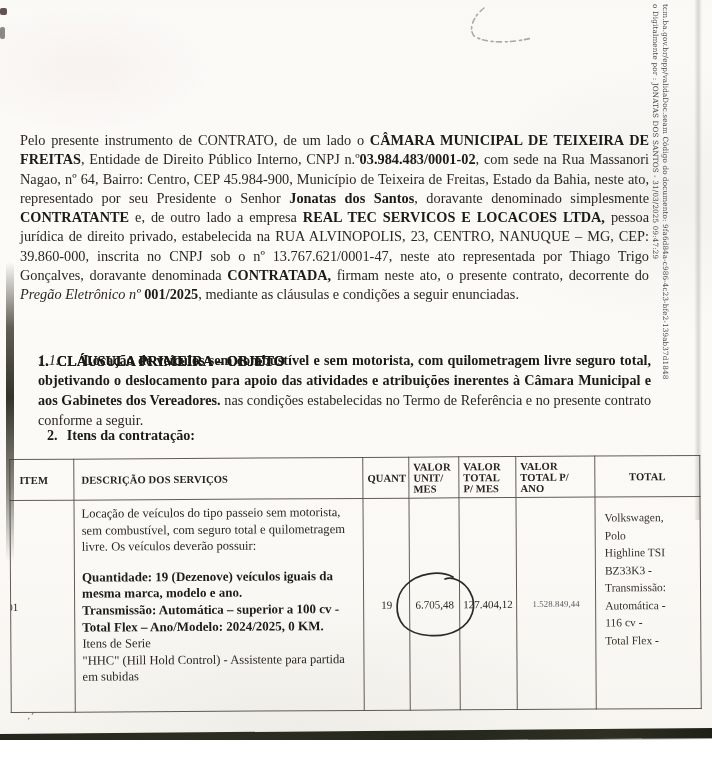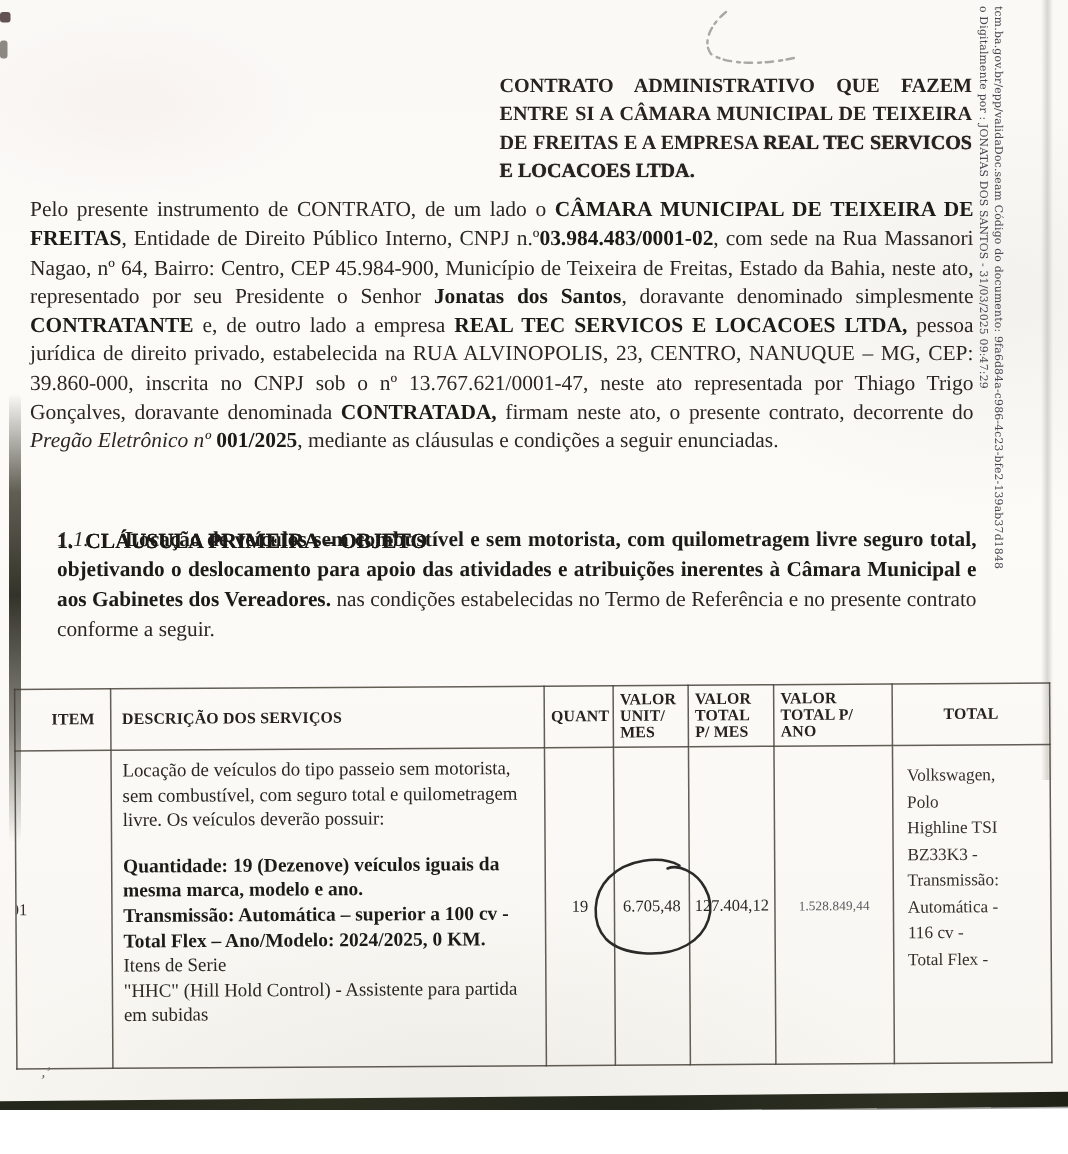--- a/index.html
+++ b/index.html
@@ -100,50 +100,50 @@
     <div class="left-shadow-strip"></div>
     <div class="corner-smudge-a"></div>
     <div class="corner-smudge-b"></div>
     <div class="paper-edge-right"></div>
 
 
     <svg class="pen-squiggle" viewBox="0 0 95 48">
       <path d="M34,6 C24,14 18,26 24,34 C36,42 62,41 82,36" fill="none" stroke="#8f8d88" stroke-width="1.6" stroke-linecap="round" stroke-dasharray="5 4 2 3"></path>
     </svg>
 
-    <div class="header-block">
-      <span>CONTRATO ADMINISTRATIVO QUE FAZEM ENTRE SI A CÂMARA MUNICIPAL DE TEIXEIRA DE FREITAS E A EMPRESA </span><span class="xb">REAL TEC SERVICOS E LOCACOES LTDA.</span>
-    </div>
 
     <div class="intro">
       <span>Pelo presente instrumento de CONTRATO, de um lado o </span><span class="b">CÂMARA MUNICIPAL DE TEIXEIRA DE FREITAS</span><span>, Entidade de Direito Público Interno, CNPJ n.º</span><span class="b">03.984.483/0001-02</span><span>, com sede na Rua Massanori Nagao, nº 64, Bairro: Centro, CEP 45.984-900, Município de Teixeira de Freitas, Estado da Bahia, neste ato, representado por seu Presidente o Senhor </span><span class="b">Jonatas dos Santos</span><span>, doravante denominado simplesmente </span><span class="b">CONTRATANTE</span><span> e, de outro lado a empresa </span><span class="b">REAL TEC SERVICOS E LOCACOES LTDA,</span><span> pessoa jurídica de direito privado, estabelecida na RUA ALVINOPOLIS, 23, CENTRO, NANUQUE – MG, CEP: 39.860-000, inscrita no CNPJ sob o nº 13.767.621/0001-47, neste ato representada por Thiago Trigo Gonçalves, doravante denominada </span><span class="b">CONTRATADA,</span><span> firmam neste ato, o presente contrato, decorrente do </span><span class="i">Pregão Eletrônico nº </span><span class="b">001/2025</span><span>, mediante as cláusulas e condições a seguir enunciadas.</span>
     </div>
 
     <div class="clause-heading">
       <span>1.</span><span class="gap"></span><span>CLÁUSULA PRIMEIRA – OBJETO</span>
     </div>
 
     <div class="clause-body">
       <span class="i">1.1.</span><span class="tab"></span><span class="b">Locação de veículos sem combustível e sem motorista, com quilometragem livre seguro total, objetivando o deslocamento para apoio das atividades e atribuições inerentes à Câmara Municipal e aos Gabinetes dos Vereadores.</span><span> nas condições estabelecidas no Termo de Referência e no presente contrato conforme a seguir.</span>
     </div>
 
+    <div class="section2-heading">
+      <span>2.</span><span class="gap"></span><span>Itens da contratação:</span>
+    </div>
 
     <table class="contract-table">
       <colgroup>
         <col style="width:64px">
           <col style="width:289px">
           <col style="width:46px">
         <col style="width:50px">
           <col style="width:57px">
           <col style="width:79px">
           <col style="width:105px">
       </colgroup>
       <tbody>
           <tr class="header-row">
-        <th style="padding-left:24px;margin-left:44px;">ITEM</th>
+        <th style="padding-left:9px;margin-left:44px;">ITEM</th>
         <th style="padding-left:7px;">DESCRIÇÃO DOS SERVIÇOS</th>
         <th class="c">QUANT</th>
         <th>VALOR UNIT/ MES</th>
         <th>VALOR TOTAL P/ MES</th>
         <th>VALOR TOTAL P/ ANO</th>
         <th class="c">TOTAL</th>
       </tr>
       <tr class="body-row">
         <td class="cell-item"><span>01</span></td>
         <td class="cell-desc">

